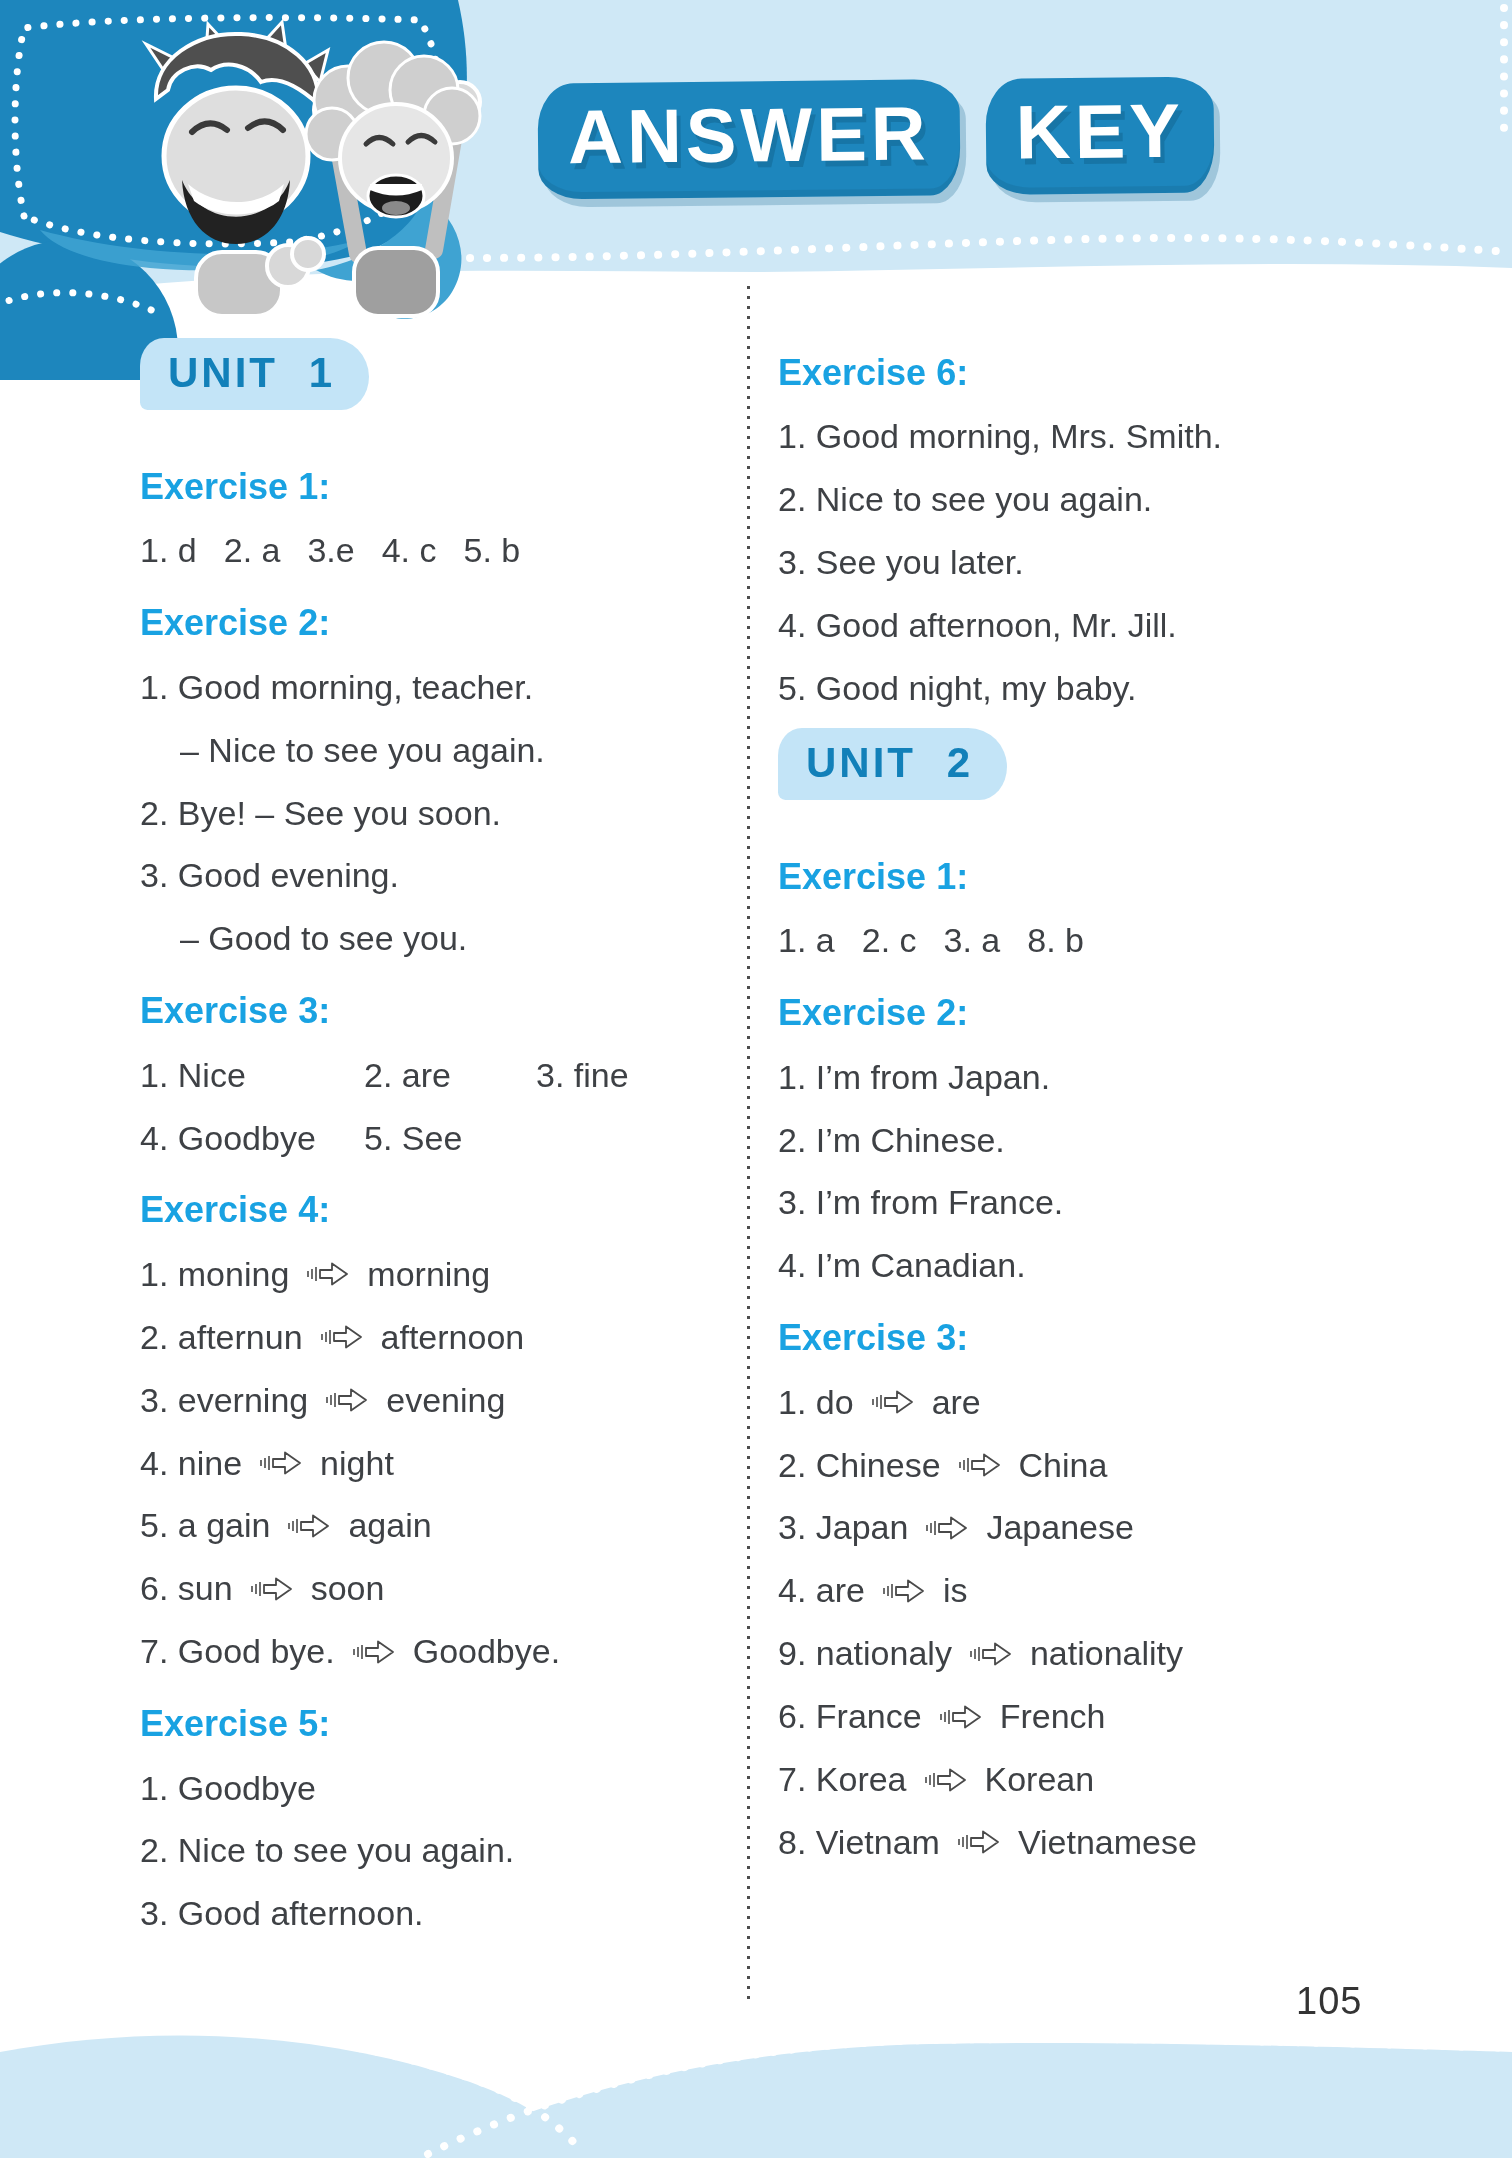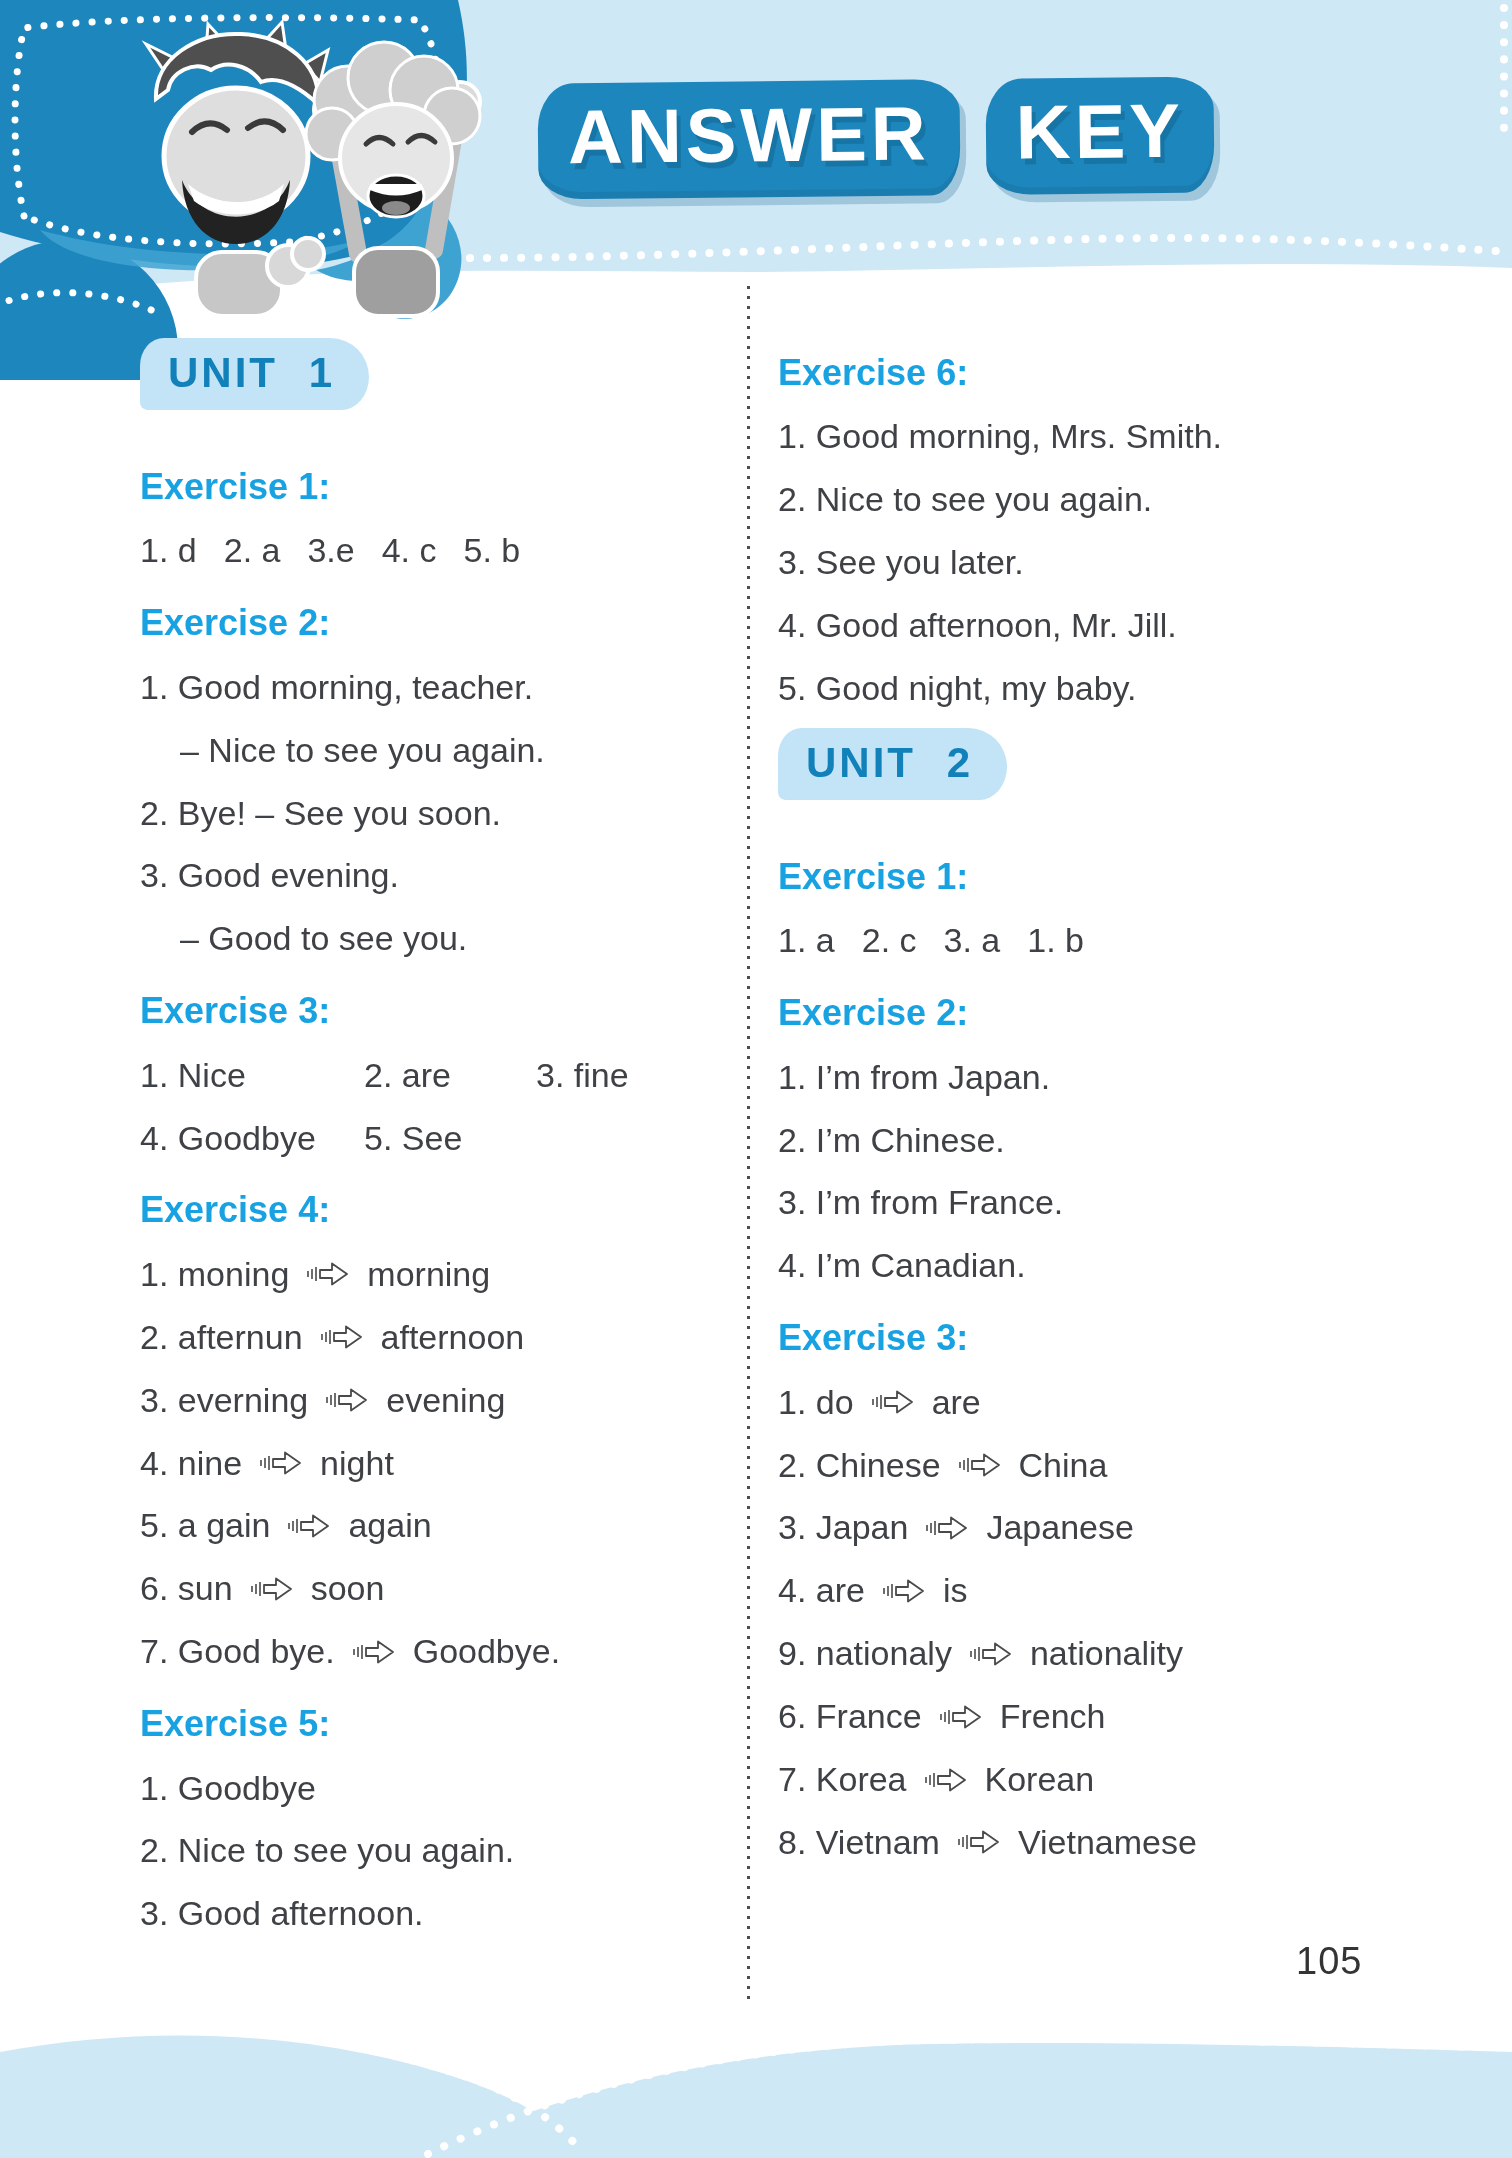--- a/index.html
+++ b/index.html
@@ -36,21 +36,21 @@
   .answer-row{display:flex;gap:27px;}
   .answer-grid-row{display:flex;margin-top:12px;}
   .answer-cell{display:inline-block;}
   .correction-line{display:flex;align-items:center;gap:16px;}
   .correction-arrow{width:46px;height:30px;flex:none;display:block;}
 
   
   .divider{position:absolute;left:747px;top:286px;width:3px;height:1716px;
            background:repeating-linear-gradient(to bottom,var(--dot-gray,#4d4d4d) 0 3px,transparent 3px 10px);}
   .footer-art{position:absolute;left:0;bottom:0;pointer-events:none;}
-  .page-number{position:absolute;left:1296px;top:1940px;font-size:38px;color:#343434;letter-spacing:1px;}
+  .page-number{position:absolute;left:1296px;top:1980px;font-size:38px;color:#343434;letter-spacing:1px;}
 </style>
 </head>
 <body>
 
 <div class="page">
 
   <svg class="header-art" width="1512" height="380" viewBox="0 0 1512 380">
 
     <path d="M0,0 H1512 V268 C1250,258 1000,270 760,272
              C520,272 300,262 0,300 Z" fill="var(--band-blue,#cfe8f6)"></path>
@@ -212,21 +212,21 @@
         <div class="answer-line">2. Nice to see you again.</div>
         <div class="answer-line">3. See you later.</div>
         <div class="answer-line">4. Good afternoon, Mr. Jill.</div>
         <div class="answer-line">5. Good night, my baby.</div>
       </section><div class="unit-badge"><span class="unit-badge-label">UNIT 2</span></div><section class="exercise-section">
         <h2 class="exercise-heading">Exercise 1:</h2>
         <div class="answer-row">
           <span class="answer-item">1. a</span>
           <span class="answer-item">2. c</span>
           <span class="answer-item">3. a</span>
-          <span class="answer-item">1. b</span>
+          <span class="answer-item">8. b</span>
         </div>
       </section><section class="exercise-section">
         <h2 class="exercise-heading">Exercise 2:</h2>
         <div class="answer-line">1. I’m from Japan.</div>
         <div class="answer-line">2. I’m Chinese.</div>
         <div class="answer-line">3. I’m from France.</div>
         <div class="answer-line">4. I’m Canadian.</div>
       </section><section class="exercise-section">
         <h2 class="exercise-heading">Exercise 3:</h2>
         <div class="correction-line">

